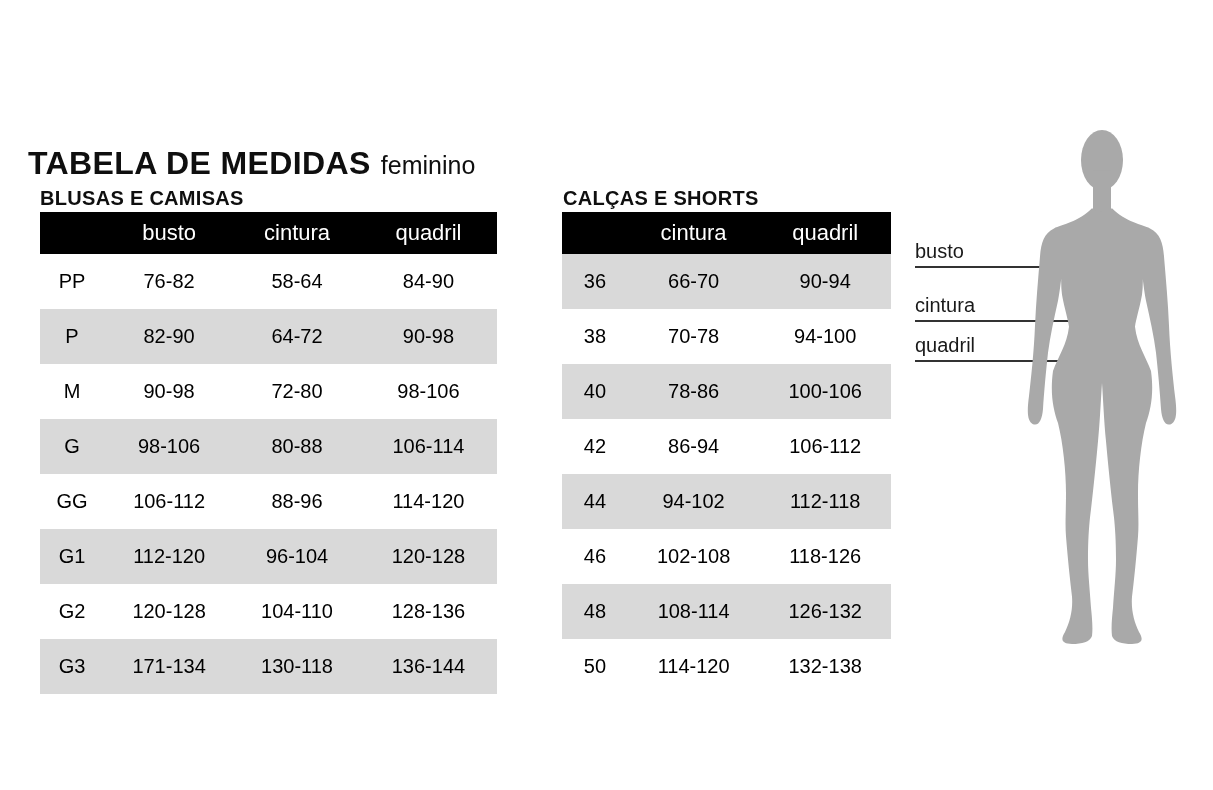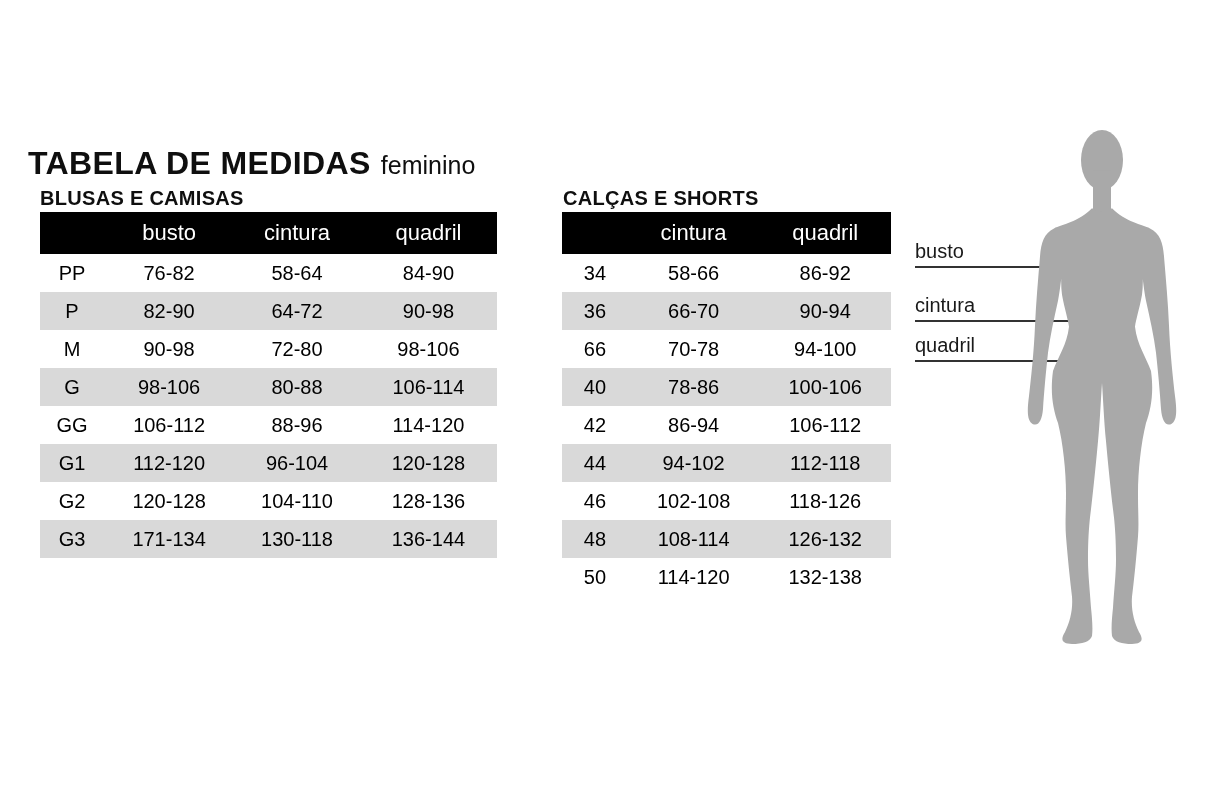--- a/index.html
+++ b/index.html
@@ -37,21 +37,21 @@
   #table-blusas { left: 40px;  width: 457px; }
   #table-calcas { left: 562px; width: 329px; }
 
   table.size-table thead th {
     background: #000000; color: #ffffff;
     font-weight: 400; font-size: 22px;
     height: 42px; padding: 0; text-align: center;
   }
   table.size-table tbody td {
     font-size: 20px; color: #000000;
-    text-align: center; height: 38px; padding: 0;
+    text-align: center; height: 55px; padding: 0;
   }
   table.size-table tbody tr.striped { background: #d9d9d9; }
 
   .figure-label {
     position: absolute;
     font-size: 20px; line-height: 22px; color: #1a1a1a;
     padding-bottom: 4px;
     border-bottom: 2px solid #333333;
   }
   #label-busto   { left: 915px; top: 240px; width: 225px; }
@@ -146,32 +146,27 @@
       <col style="width: 40%;">
     </colgroup>
   <thead>
       <tr>
         <th></th>
         <th>cintura</th>
         <th>quadril</th>
       </tr>
     </thead>
   <tbody>
-      <tr>
-        <td>34</td>
-        <td>58-66</td>
-        <td>86-92</td>
-      </tr>
       <tr class="striped">
         <td>36</td>
         <td>66-70</td>
         <td>90-94</td>
       </tr>
       <tr>
-        <td>66</td>
+        <td>38</td>
         <td>70-78</td>
         <td>94-100</td>
       </tr>
       <tr class="striped">
         <td>40</td>
         <td>78-86</td>
         <td>100-106</td>
       </tr>
       <tr>
         <td>42</td>

